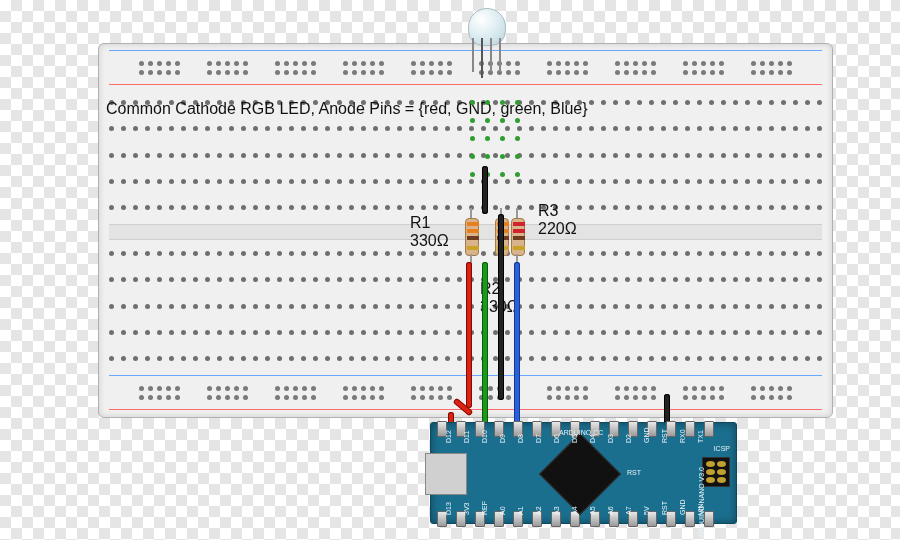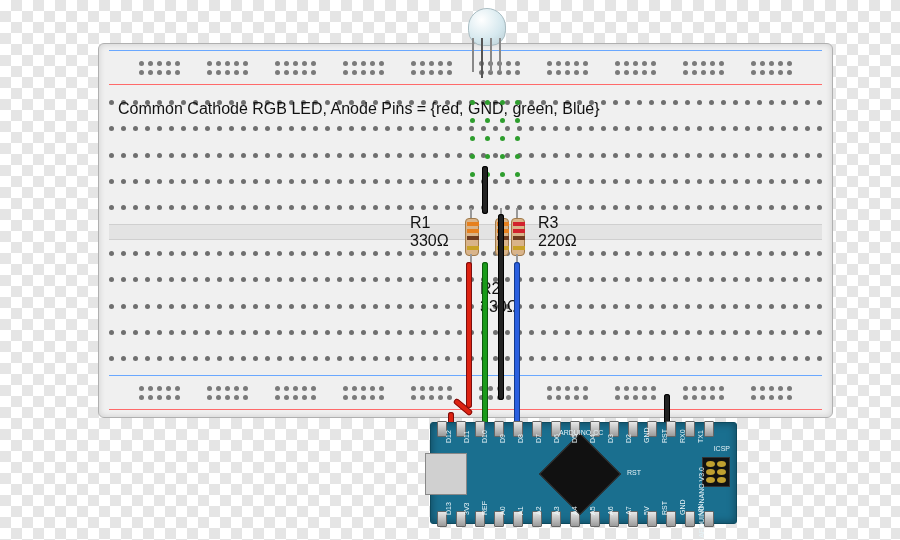--- a/index.html
+++ b/index.html
@@ -1037,21 +1037,21 @@
   </div>
 
   <div class="layer led">
     <div class="led-dome"></div>
     <div class="led-pin lp1"></div>
       <div class="led-pin lp2"></div>
       <div class="led-pin lp3"></div>
       <div class="led-pin lp4"></div>
   </div>
 
-  <div class="label" style="left:118px;top:100px">Common Cathode RGB LED, Anode Pins = {red, GND, green, Blue}</div>
+  <div class="label" style="left:106px;top:100px">Common Cathode RGB LED, Anode Pins = {red, GND, green, Blue}</div>
 
   <div class="layer" style="left:470px;top:100px">
     <div style="display:flex;gap:10px">
       <div style="display:flex;flex-direction:column;gap:13px">
           <div class="gdot"></div>
           <div class="gdot"></div>
           <div class="gdot"></div>
           <div class="gdot"></div>
           <div class="gdot"></div>
         </div>
@@ -1111,21 +1111,21 @@
   </div>
 
   <div class="rlabel" style="left:410px;top:214px">
     <div>R1</div>
     <div>330Ω</div>
   </div>
   <div class="rlabel" style="left:480px;top:280px">
     <div>R2</div>
     <div>330Ω</div>
   </div>
-  <div class="rlabel" style="left:538px;top:214px">
+  <div class="rlabel" style="left:538px;top:202px">
     <div>R3</div>
     <div>220Ω</div>
   </div>
 
   <div class="wire w-black" style="left:482px;top:166px;width:6px;height:48px"></div>
 
   <div class="wire w-red" style="left:466px;top:262px;width:6px;height:146px"></div>
   <div class="wire w-green" style="left:482px;top:262px;width:6px;height:170px"></div>
   <div class="wire w-black" style="left:498px;top:214px;width:6px;height:186px"></div>
   <div class="wire w-blue" style="left:514px;top:262px;width:6px;height:170px"></div>

